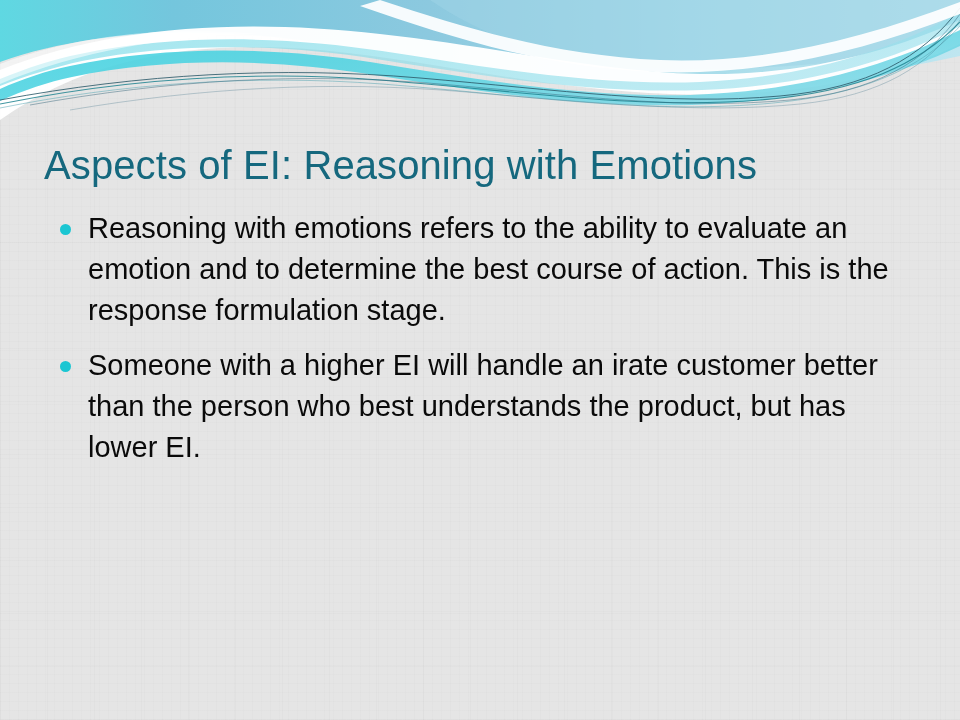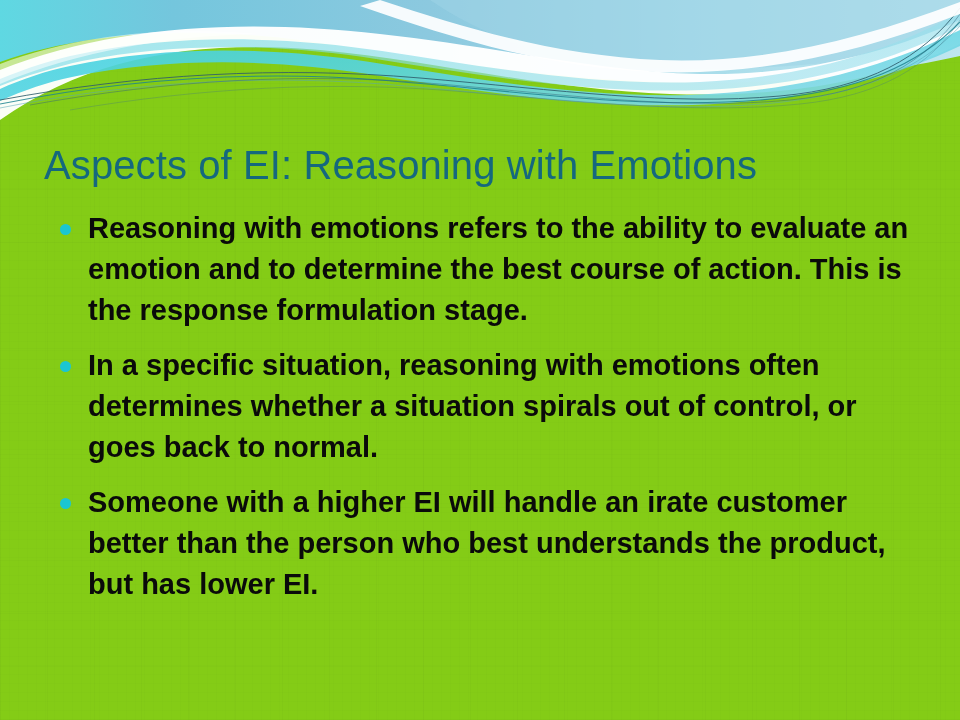--- a/index.html
+++ b/index.html
@@ -7,21 +7,21 @@
     margin: 0;
     padding: 0;
     background: #ffffff;
   }
 
   .slide {
     position: relative;
     width: 960px;
     height: 720px;
     overflow: hidden;
-    background: #84cc16;
+    background: #e5e5e5;
     font-family: "Liberation Sans", sans-serif;
   }
 
   
   .paper-texture {
     position: absolute;
     inset: 0;
     pointer-events: none;
     z-index: 1;
     background-image:
@@ -69,21 +69,20 @@
     white-space: nowrap;
   }
 
   
   .body {
     position: absolute;
     left: 52px;
     top: 208px;
     width: 862px;
     z-index: 3;
-    font-weight: bold;
   }
 
   .bullet-item {
     position: relative;
     padding-left: 36px;
     margin-bottom: 14px;
     font-size: 29px;
     line-height: 41px;
     color: #0a0a0a;
   }
@@ -166,24 +165,20 @@
 
   <div class="title">Aspects of EI: Reasoning with Emotions</div>
 
   <div class="body">
 
     <div class="bullet-item">
       <span class="bullet-dot"></span>
       <span class="bullet-text">Reasoning with emotions refers to the ability to evaluate an emotion and to determine the best course of action. This is the response formulation stage.</span>
     </div>
 
-    <div class="bullet-item">
-      <span class="bullet-dot"></span>
-      <span class="bullet-text">In a specific situation, reasoning with emotions often determines whether a situation spirals out of control, or goes back to normal.</span>
-    </div>
 
     <div class="bullet-item">
       <span class="bullet-dot"></span>
       <span class="bullet-text">Someone with a higher EI will handle an irate customer better than the person who best understands the product, but has lower EI.</span>
     </div>
 
   </div>
 
   <div class="paper-texture"></div>
 

